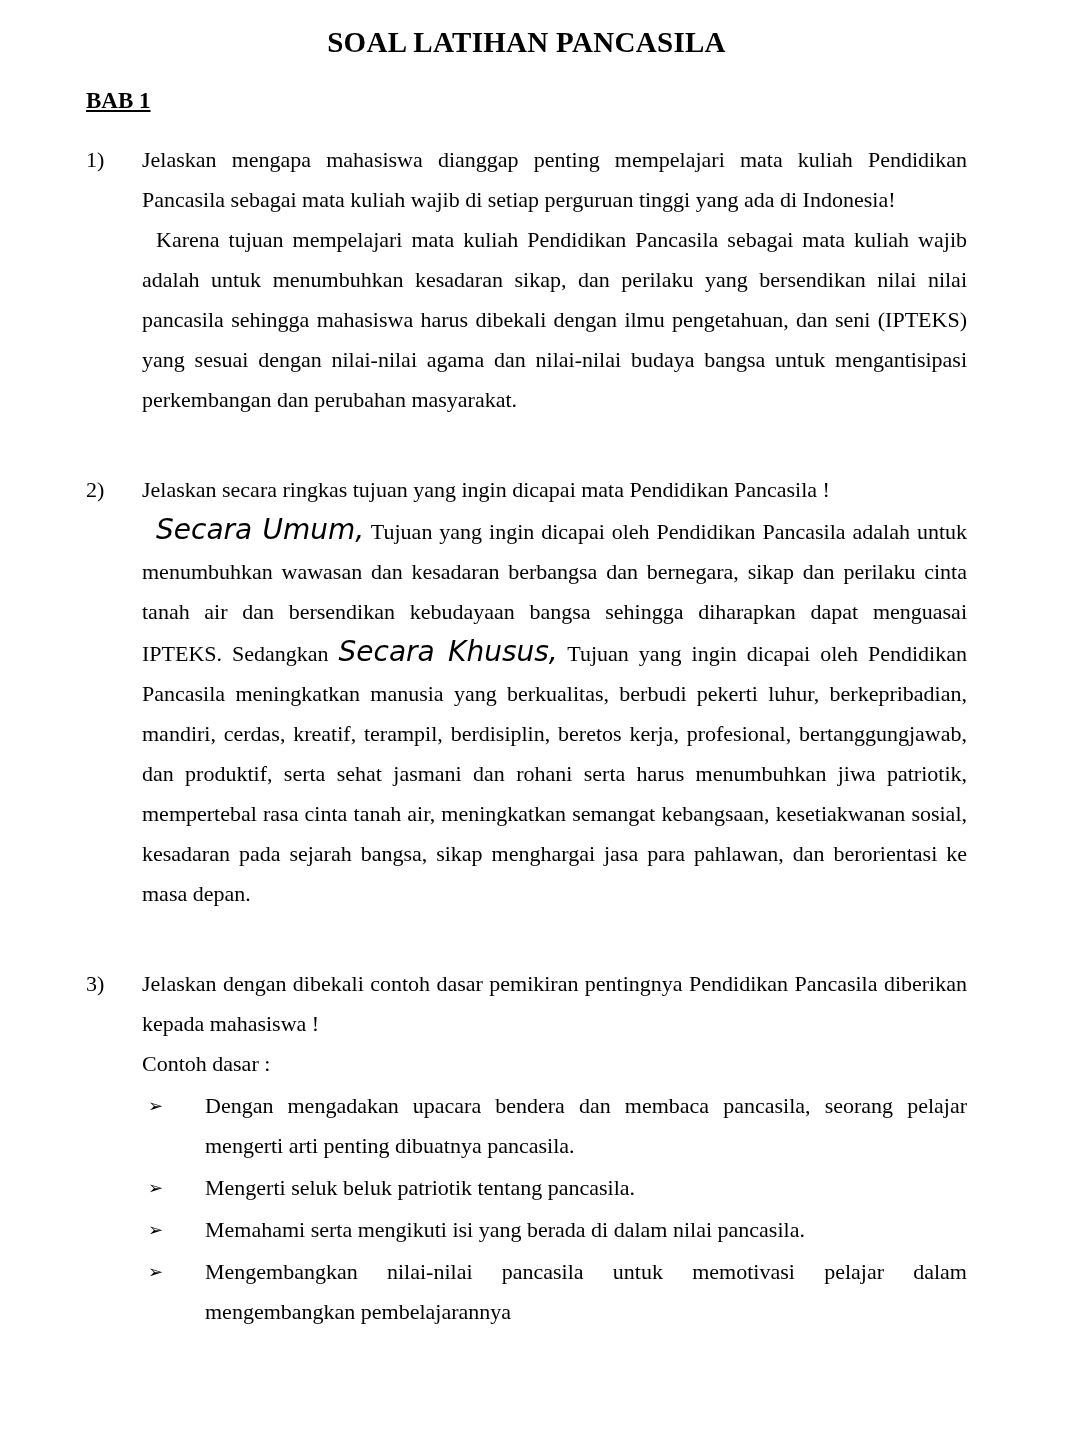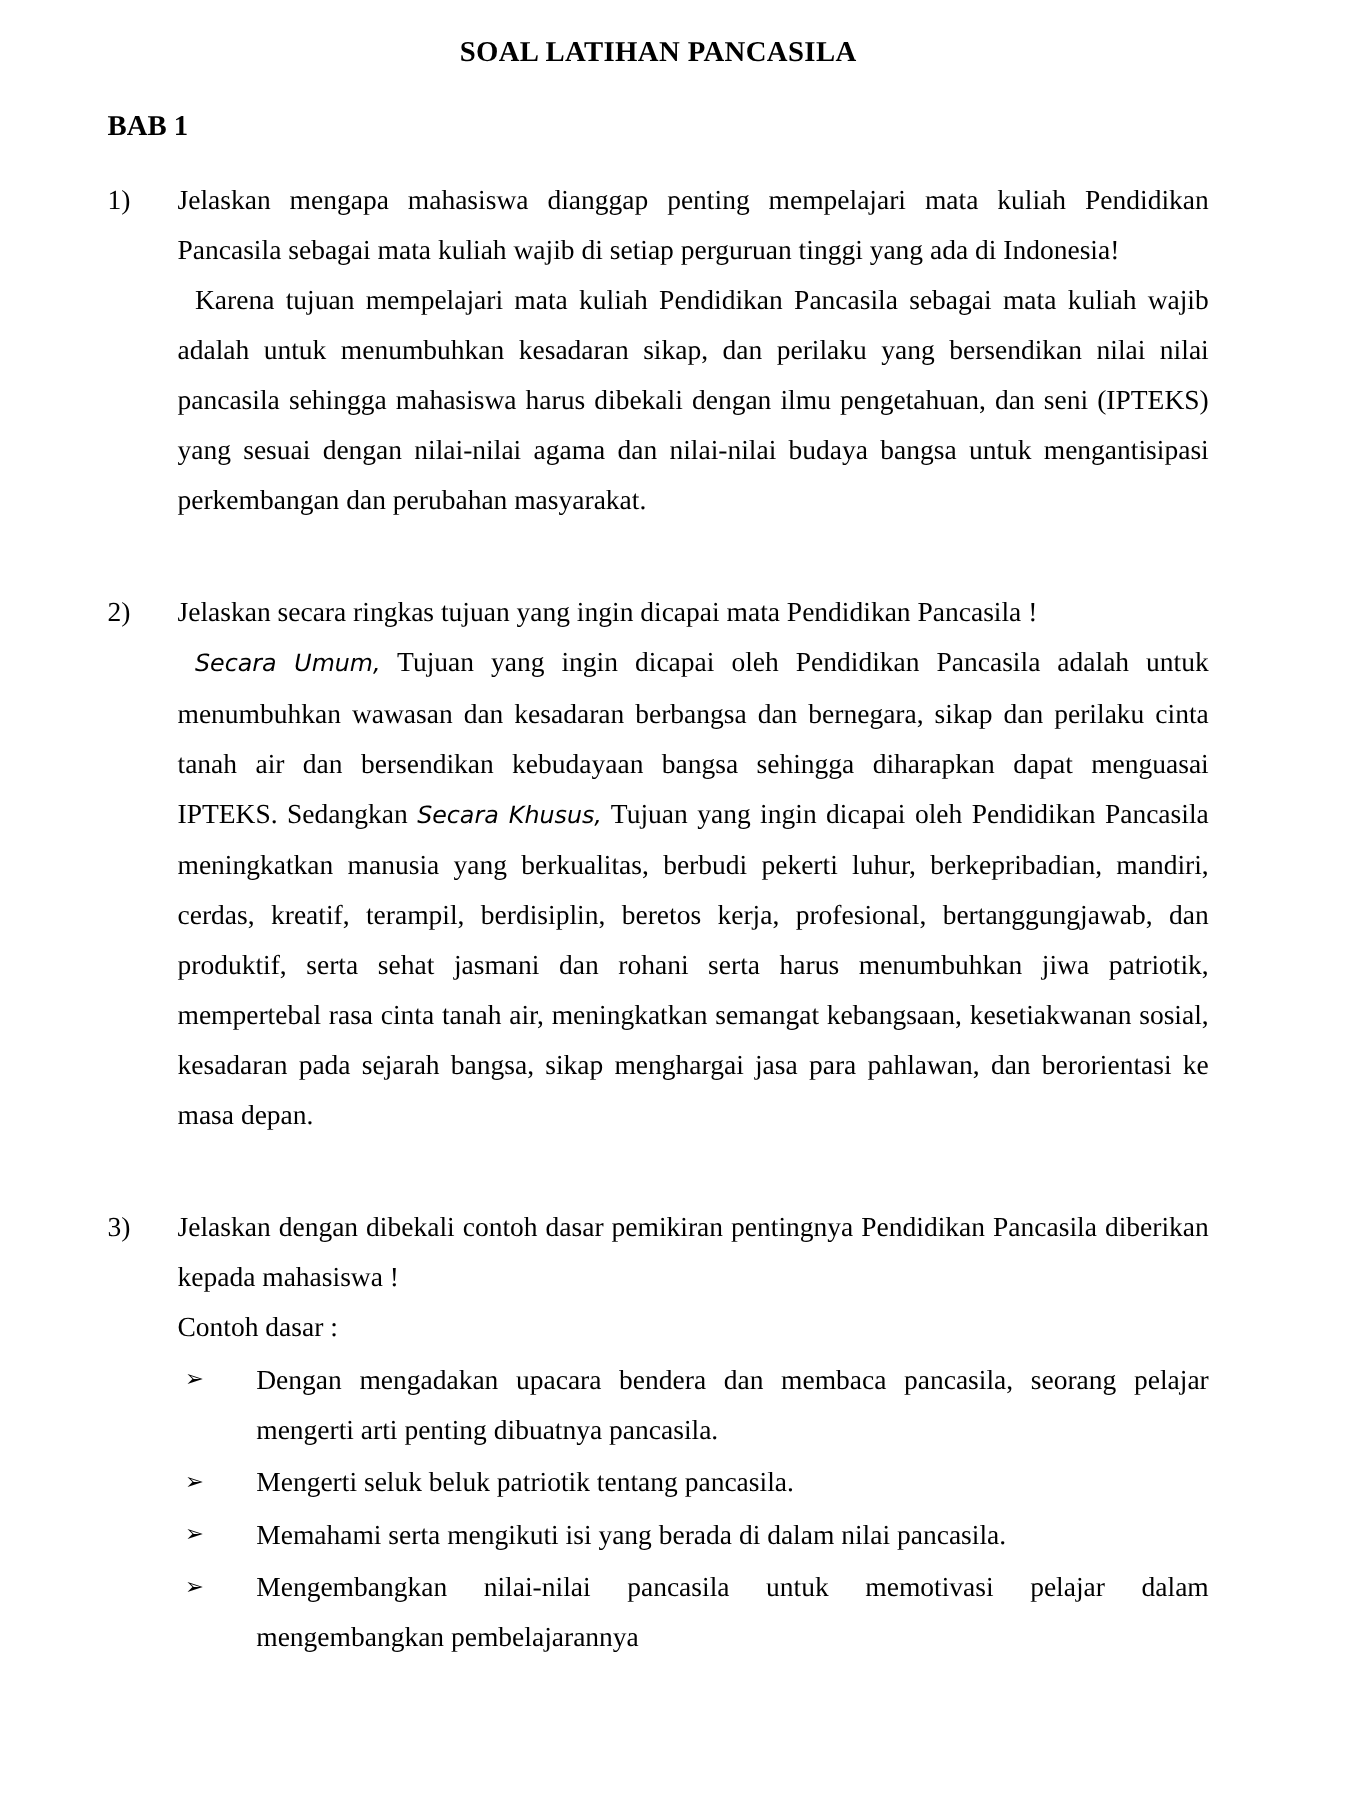--- a/index.html
+++ b/index.html
@@ -20,29 +20,30 @@
     box-sizing: border-box;
     width: 1080px;
     height: 1443px;
     padding: 22px 113px 0 86px;
     background: #ffffff;
   }
   .doc-title {
     margin: 0;
     text-align: center;
     font-weight: bold;
-    font-size: 23px;
+    font-size: 29px;
     line-height: 40px;
     letter-spacing: 0.3px;
   }
   .chapter {
     margin: 19px 0 0 0;
     font-weight: bold;
     font-size: 23px;
     line-height: 40px;
+    text-decoration: underline;
   }
   .qa {
     margin-top: 19px;
   }
   .qa + .qa {
     margin-top: 50px;
   }
   .q-row {
     display: flex;
     align-items: flex-start;
@@ -60,21 +61,21 @@
     text-align: justify;
     text-indent: 14px;
   }
   .answer-intro {
     margin: 0 0 0 56px;
     text-align: left;
   }
   .script {
     font-family: "DejaVu Sans", sans-serif;
     font-style: italic;
-    font-size: 19px;
+    font-size: 28px;
   }
   .bullets {
     list-style: none;
     margin: 0;
     padding: 0 0 0 62px;
   }
   .bullet-item {
     display: flex;
     align-items: flex-start;
     margin-top: 2px;

